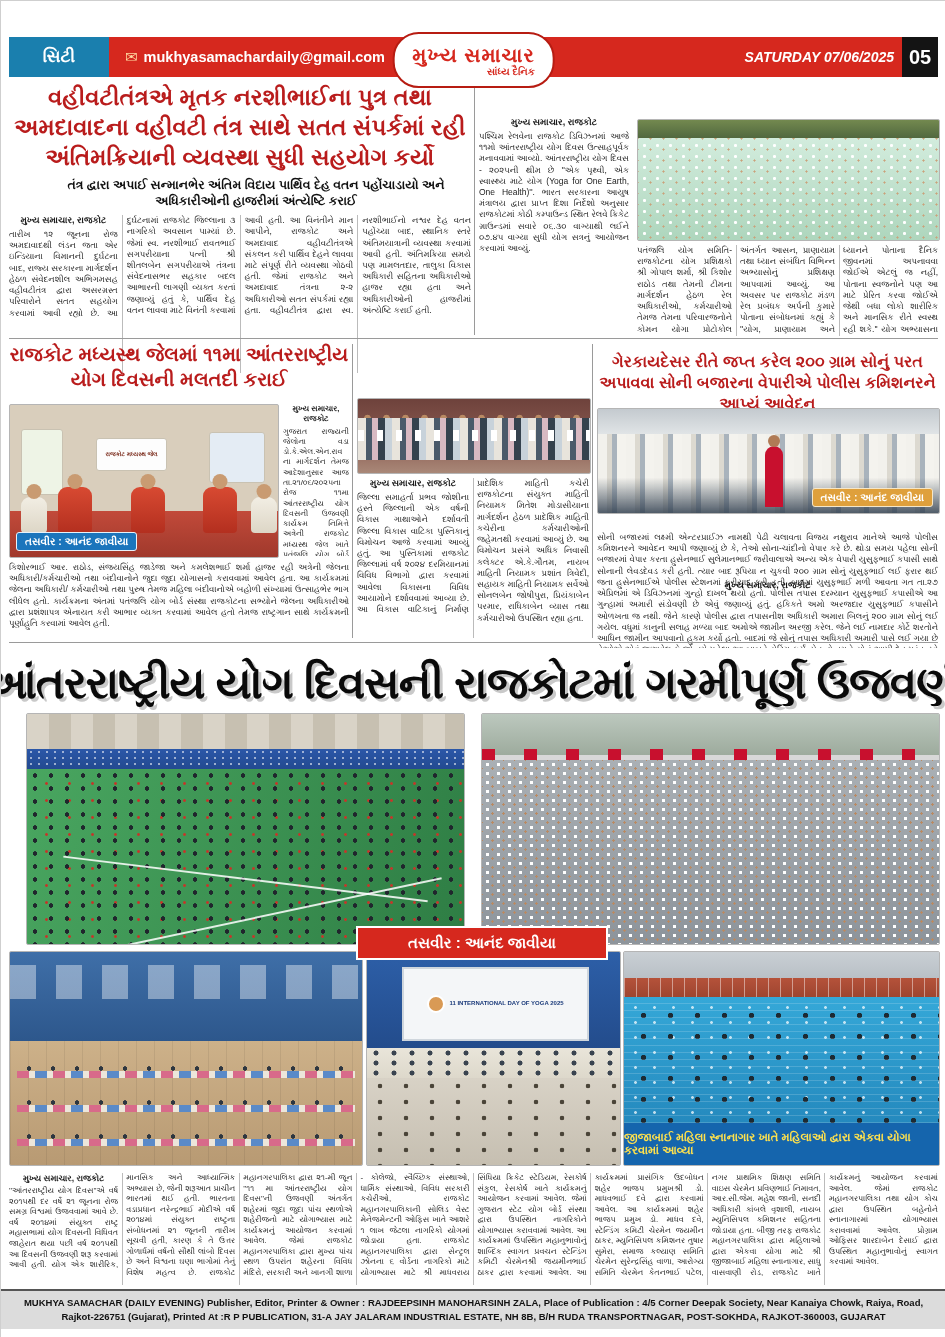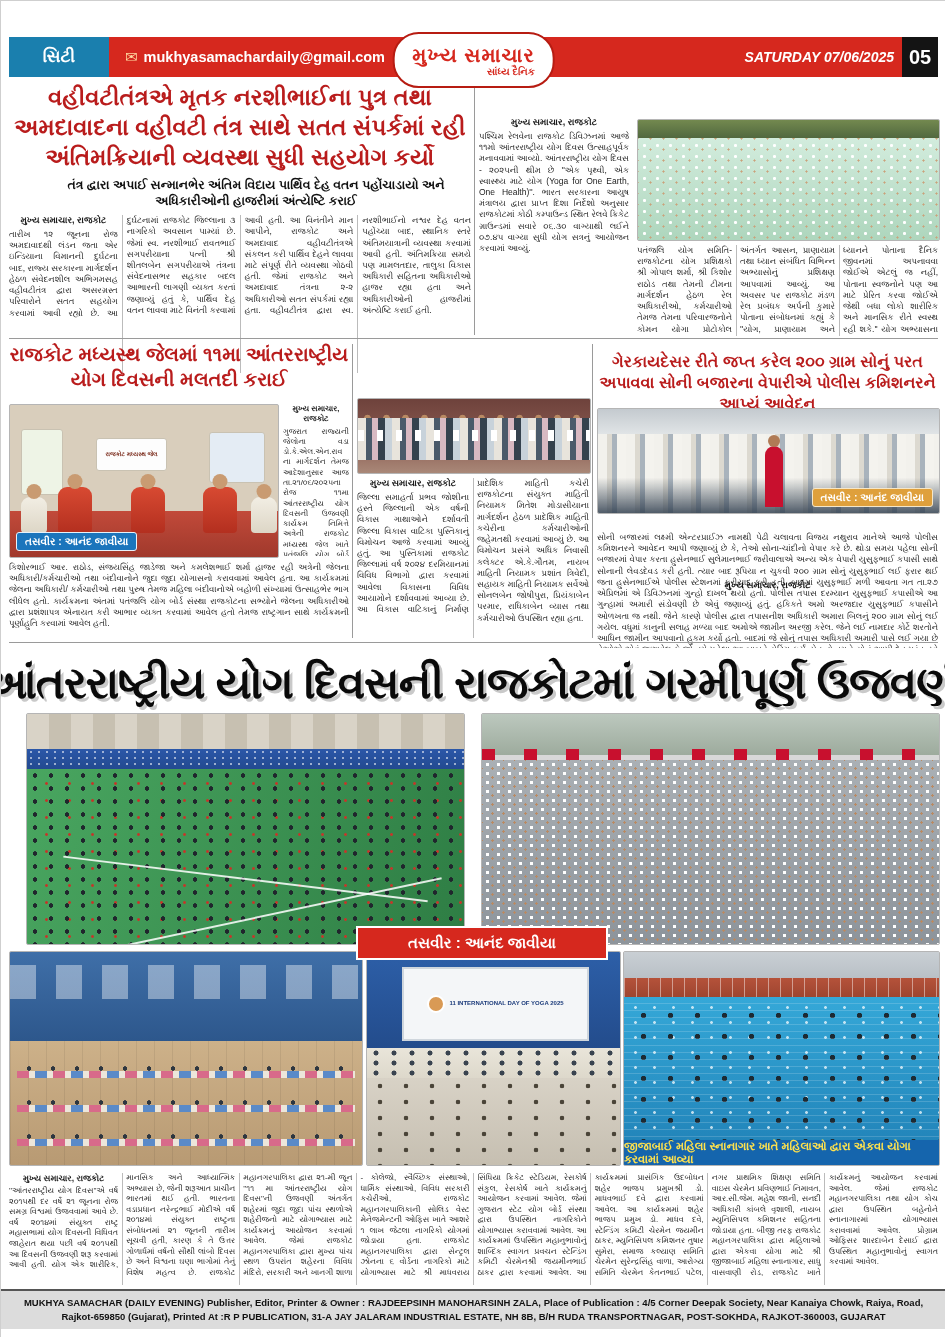--- a/index.html
+++ b/index.html
@@ -115,21 +115,21 @@
   .ph-stage .front{top:59%;bottom:0;background-image:radial-gradient(circle,#4a4438 0 2px,rgba(0,0,0,0) 2.6px),linear-gradient(#d8d2c6,#c6bfb1);background-size:26px 16px,100% 100%;}
   
   .ph-pool .deck{top:0;height:12%;background:linear-gradient(#c9cfd4,#b9c0c6);}
   .ph-pool .edge{top:12%;height:9%;background-image:repeating-linear-gradient(90deg,rgba(255,255,255,.45) 0 1px,rgba(0,0,0,0) 1px 12px),linear-gradient(#b5523a,#9e4530);}
   .ph-pool .water{top:21%;bottom:0;
       background-image:repeating-linear-gradient(0deg,rgba(255,255,255,.16) 0 1px,rgba(0,0,0,0) 1px 7px),
                        radial-gradient(circle,#1c2a33 0 2.4px,rgba(0,0,0,0) 3px),
                        radial-gradient(circle,rgba(255,255,255,.7) 0 1.2px,rgba(0,0,0,0) 1.6px),
                        linear-gradient(#35a8d8,#1f7fb5);
       background-size:100% 7px,27px 21px,19px 15px,100% 100%;background-position:0 0,6px 8px,2px 3px,0 0;}
-  .poolcap{position:absolute;left:0;right:0;bottom:0;height:25px;background:#1565ad;color:#ffe14d;
+  .poolcap{position:absolute;left:0;right:0;bottom:0;height:42px;background:#1565ad;color:#ffe14d;
       font-weight:800;font-size:11.5px;display:flex;align-items:center;justify-content:center;z-index:3;}
   
   .bigline{position:absolute;left:8px;right:8px;top:645px;height:58px;display:flex;align-items:center;justify-content:center;
       font-weight:800;font-size:44px;color:#0a0a0a;text-shadow:3px 3px 0 #c9c9c9;letter-spacing:-1px;white-space:nowrap;margin-top:8px;}
   
   .footer{position:absolute;left:0;right:0;top:1288px;height:38px;background:#dcdcdc;border-top:2px solid #555;
       display:flex;flex-direction:column;align-items:center;justify-content:center;
       font-weight:bold;font-size:9.5px;color:#111;line-height:1.5;}
 </style>
 </head>
@@ -274,16 +274,16 @@
     <div class="poolcap">જીજાબાઈ મહિલા સ્નાનાગાર ખાતે મહિલાઓ દ્વારા એકવા યોગા કરવામાં આવ્યા</div>
   </div>
 
   <div class="body cols8" style="position:absolute;left:8px;top:1172px;width:929px;height:112px;">
     <span class="byl" style="font-size:8.5px;">મુખ્ય સમાચાર, રાજકોટ</span>
     <span>''આંતરરાષ્ટ્રીય યોગ દિવસ''એ વર્ષ ૨૦૧૫થી દર વર્ષે ૨૧ જૂનના રોજ સમગ્ર વિશ્વમાં ઉજવવામાં આવે છે. વર્ષ ૨૦૧૪માં સંયુક્ત રાષ્ટ્ર મહાસભામાં યોગ દિવસની વિધિવત જાહેરાત થયા પછી વર્ષ ૨૦૧૫થી આ દિવસની ઉજવણી શરૂ કરવામાં આવી હતી. યોગ એક શારીરિક, માનસિક અને આધ્યાત્મિક અભ્યાસ છે, જેની શરૂઆત પ્રાચીન ભારતમાં થઈ હતી. ભારતના વડાપ્રધાન નરેન્દ્રભાઈ મોદીએ વર્ષ ૨૦૧૪માં સંયુક્ત રાષ્ટ્રના સંબોધનમાં ૨૧ જૂનની તારીખ સૂચવી હતી, કારણ કે તે ઉત્તર ગોળાર્ધમાં વર્ષનો સૌથી લાંબો દિવસ છે અને વિશ્વના ઘણા ભાગોમાં તેનું વિશેષ મહત્વ છે. રાજકોટ મહાનગરપાલિકા દ્વારા ૨૧-મી જૂન ''૧૧ મા આંતરરાષ્ટ્રીય યોગ દિવસ''ની ઉજવણી અંતર્ગત શહેરમાં જુદા જુદા પાંચ સ્થળોએ શહેરીજનો માટે યોગાભ્યાસ માટે કાર્યક્રમનું આયોજન કરવામાં આવેલ. જેમાં રાજકોટ મહાનગરપાલિકા દ્વારા મુખ્ય પાંચ સ્થળ ઉપરાંત શહેરના વિવિધ મંદિરો, સરકારી અને ખાનગી શાળા - કોલેજો, સ્વૈચ્છિક સંસ્થાઓ, ધાર્મિક સંસ્થાઓ, વિવિધ સરકારી કચેરીઓ, રાજકોટ મહાનગરપાલિકાની સોલિડ વેસ્ટ મેનેજમેન્ટની ઓફિસ ખાતે આશરે ૧ લાખ જેટલા નાગરિકો યોગમાં જોડાયા હતા. રાજકોટ મહાનગરપાલિકા દ્વારા સેન્ટ્રલ ઝોનના ૬ વોર્ડના નાગરિકો માટે યોગાભ્યાસ માટે શ્રી માધવરાય સિંધિયા ક્રિકેટ સ્ટેડિયમ, રેસકોર્ષ સંકુલ, રેસકોર્ષ ખાતે કાર્યક્રમનું આયોજન કરવામાં આવેલ. જેમાં ગુજરાત સ્ટેટ યોગ બોર્ડ સંસ્થા દ્વારા ઉપસ્થિત નાગરિકોને યોગાભ્યાસ કરાવવામાં આવેલ. આ કાર્યક્રમમાં ઉપસ્થિત મહાનુભાવોનું શાબ્દિક સ્વાગત પ્રવચન સ્ટેન્ડિંગ કમિટી ચેરમેનશ્રી જયમીનભાઈ ઠાકર દ્વારા કરવામાં આવેલ. આ કાર્યક્રમમાં પ્રાસંગિક ઉદબોધન શહેર ભાજપ પ્રમુખશ્રી ડો. માધવભાઈ દવે દ્વારા કરવામાં આવેલ. આ કાર્યક્રમમાં શહેર ભાજપ પ્રમુખ ડો. માધવ દવે, સ્ટેન્ડિંગ કમિટી ચેરમેન જયમીન ઠાકર, મ્યુનિસિપલ કમિશનર તુષાર સુમેરા, સમાજ કલ્યાણ સમિતિ ચેરમેન સુરેન્દ્રસિંહ વાળા, આરોગ્ય સમિતિ ચેરમેન કેતનભાઈ પટેલ, નગર પ્રાથમિક શિક્ષણ સમિતિ વાઇસ ચેરમેન પ્રવિણભાઈ નિમાવત, આર.સી.જેમ. મહેશ જાની, સનદી અધિકારી કાંબલે વૃશાલી, નાયબ મ્યુનિસિપલ કમિશનર સહિતના જોડાયા હતા. બીજી તરફ રાજકોટ મહાનગરપાલિકા દ્વારા મહિલાઓ દ્વારા એકવા યોગા માટે શ્રી જીજાબાઈ મહિલા સ્નાનાગાર, સાધુ વાસવાણી રોડ, રાજકોટ ખાતે કાર્યક્રમનું આયોજન કરવામાં આવેલ. જેમાં રાજકોટ મહાનગરપાલિકા તથા યોગ કોચ દ્વારા ઉપસ્થિત બહેનોને સ્નાનાગારમાં યોગાભ્યાસ કરાવવામાં આવેલ. પ્રોગ્રામ ઓફિસર શારદાબેન દેસાઈ દ્વારા ઉપસ્થિત મહાનુભાવોનું સ્વાગત કરવામાં આવેલ.</span>
   </div>
 
   <div class="footer">
     <div>MUKHYA SAMACHAR (DAILY EVENING) Publisher, Editor, Printer &amp; Owner : RAJDEEPSINH MANOHARSINH ZALA, Place of Publication : 4/5 Corner Deepak Society, Near Kanaiya Chowk, Raiya, Road,</div>
-    <div>Rajkot-659850 (Gujarat), Printed At :R P PUBLICATION, 31-A JAY JALARAM INDUSTRIAL ESTATE, NH 8B, B/H RUDA TRANSPORTNAGAR, POST-SOKHDA, RAJKOT-360003, GUJARAT</div>
+    <div>Rajkot-226751 (Gujarat), Printed At :R P PUBLICATION, 31-A JAY JALARAM INDUSTRIAL ESTATE, NH 8B, B/H RUDA TRANSPORTNAGAR, POST-SOKHDA, RAJKOT-360003, GUJARAT</div>
   </div>
 
 </div>
 
 </body></html>

